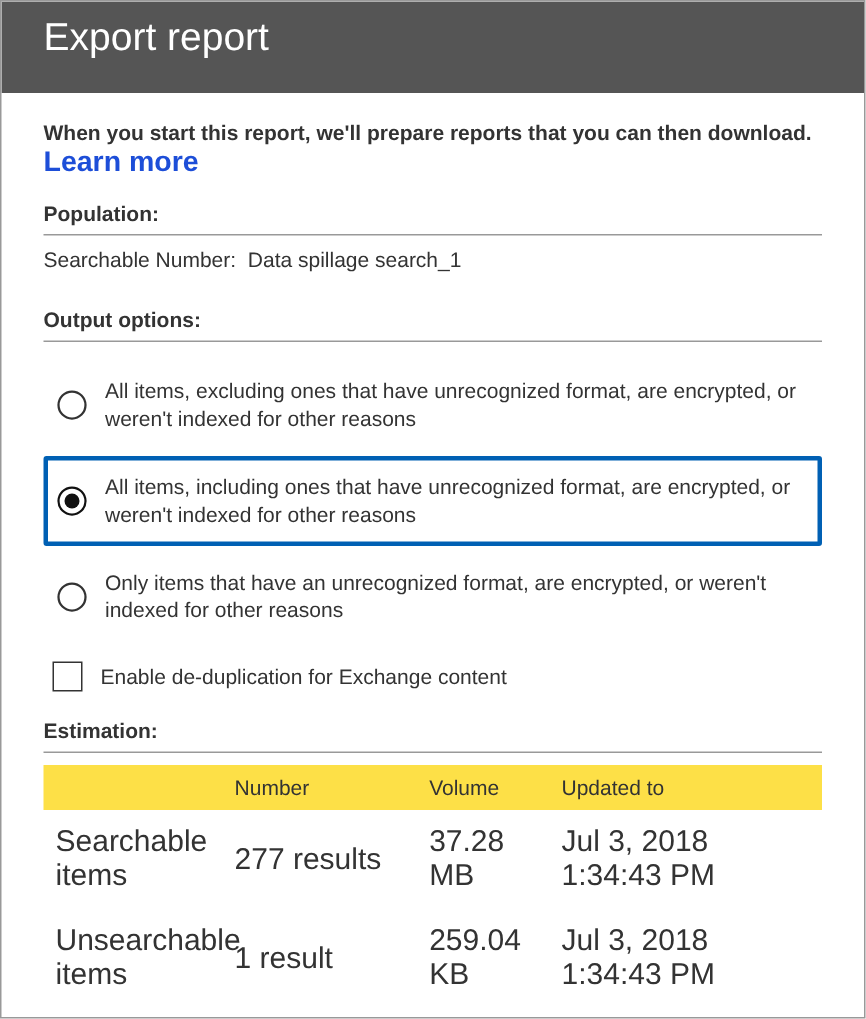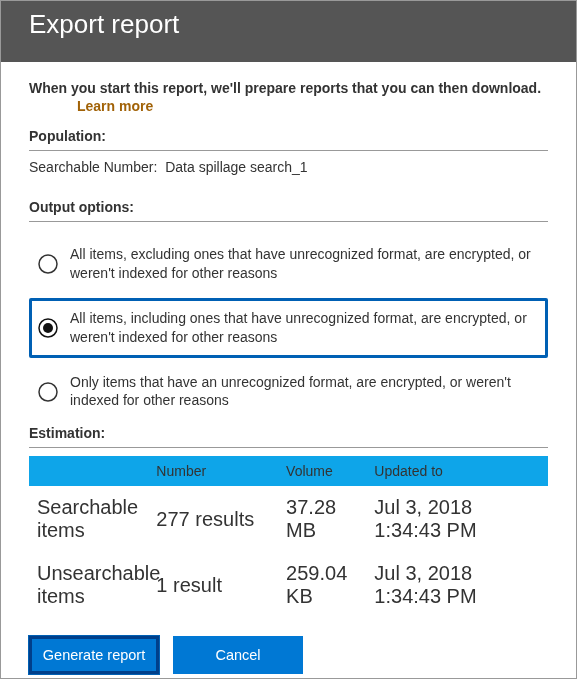--- a/index.html
+++ b/index.html
@@ -21,26 +21,25 @@
       padding: 18px 28px 0 28px;
       color: #333;
       font-size: 14px;
     }
     .intro {
       font-weight: bold;
       margin-bottom: 2px;
       font-size: 14px;
     }
     .learn-more {
-      color: #a16207;
+      color: #1d4ed8;
       font-weight: 600;
       display: inline-block;
       margin-bottom: 10px;
-      font-size: 14px;
-      margin-left: 48px;
+      font-size: 19px;
     }
     .section-label {
       font-weight: bold;
       font-size: 14px;
       margin-top: 4px;
       margin-bottom: 6px;
     }
     .divider {
       border-bottom: 1px solid #999;
       margin-bottom: 8px;
@@ -86,21 +85,21 @@
       width: 20px;
       height: 20px;
       border: 1px solid #333;
       flex-shrink: 0;
     }
     .table {
       margin-top: 6px;
     }
     .thead {
       display: flex;
-      background: #0ea5e9;
+      background: #fde047;
       font-size: 14px;
     }
     .thead > div {
       padding: 7px 8px;
     }
     .tbody .trow {
       display: flex;
       font-size: 20px;
       padding: 6px 0;
       align-items: center;
@@ -178,20 +177,24 @@
 
     <div class="radio-row">
       <span class="radio">
         <svg width="20" height="20">
             <circle cx="10" cy="10" r="9" fill="none" stroke="#333" stroke-width="1.5"></circle>
           </svg>
       </span>
       <span class="radio-label">Only items that have an unrecognized format, are encrypted, or weren't indexed for other reasons</span>
     </div>
 
+    <div class="checkbox-row">
+      <span class="chk"></span>
+      <span>Enable de-duplication for Exchange content</span>
+    </div>
   </div>
 
   <div class="section-label">Estimation:</div>
   <div class="divider"></div>
 
   <div class="table">
     <div class="thead">
       <div class="col-0"></div>
       <div class="col-1">Number</div>
       <div class="col-2">Volume</div>

